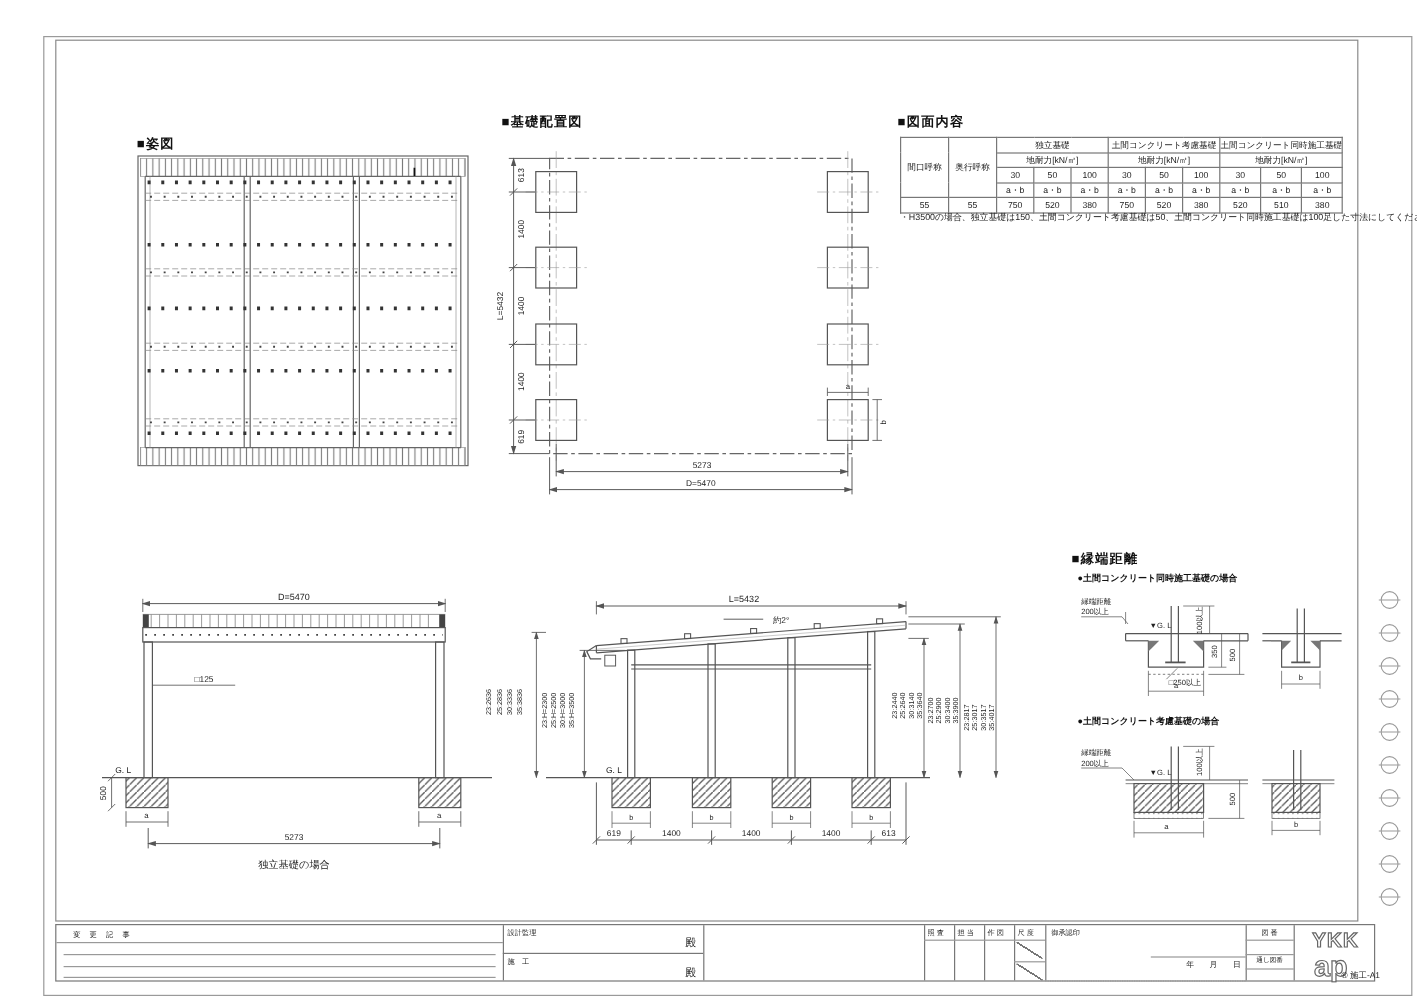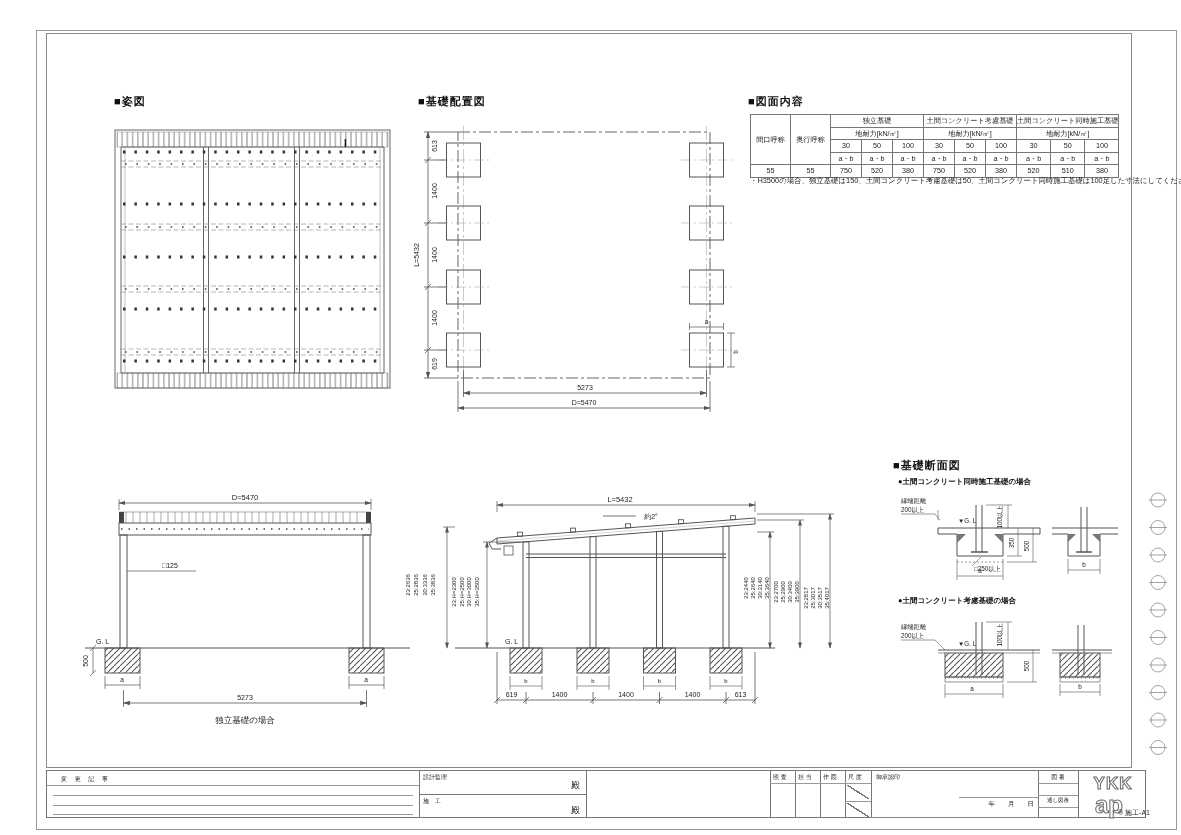--- a/index.html
+++ b/index.html
@@ -475,24 +475,24 @@
       <line x1="1149" y1="665" x2="1167" y2="665"></line>
   <circle cx="1158" cy="692.5" r="7"></circle>
       <line x1="1149" y1="692.5" x2="1167" y2="692.5"></line>
   <circle cx="1158" cy="720" r="7"></circle>
       <line x1="1149" y1="720" x2="1167" y2="720"></line>
   <circle cx="1158" cy="747.5" r="7"></circle>
       <line x1="1149" y1="747.5" x2="1167" y2="747.5"></line>
 </g>
 </svg>
 
-<div class="abs fig-title" style="left:114px;top:94px;">■姿図</div>
+<div class="abs fig-title" style="left:114px;top:112px;">■姿図</div>
 <div class="abs fig-title" style="left:418px;top:94px;">■基礎配置図</div>
 <div class="abs fig-title" style="left:748px;top:94px;">■図面内容</div>
-<div class="abs fig-title" style="left:893px;top:458px;">■基礎断面図</div>
+<div class="abs fig-title" style="left:893px;top:458px;">■縁端距離</div>
 <div class="abs sub-title" style="left:898px;top:477px;">●土間コンクリート同時施工基礎の場合</div>
 <div class="abs sub-title" style="left:898px;top:596px;text-align:right;">●土間コンクリート考慮基礎の場合</div>
 
 <table class="abs dim-table" style="left:750px;top:114px;">
   <colgroup>
       <col style="width:40px">
       <col style="width:40px">
       <col span="9" style="width:31px">
     </colgroup>
   <tbody>

